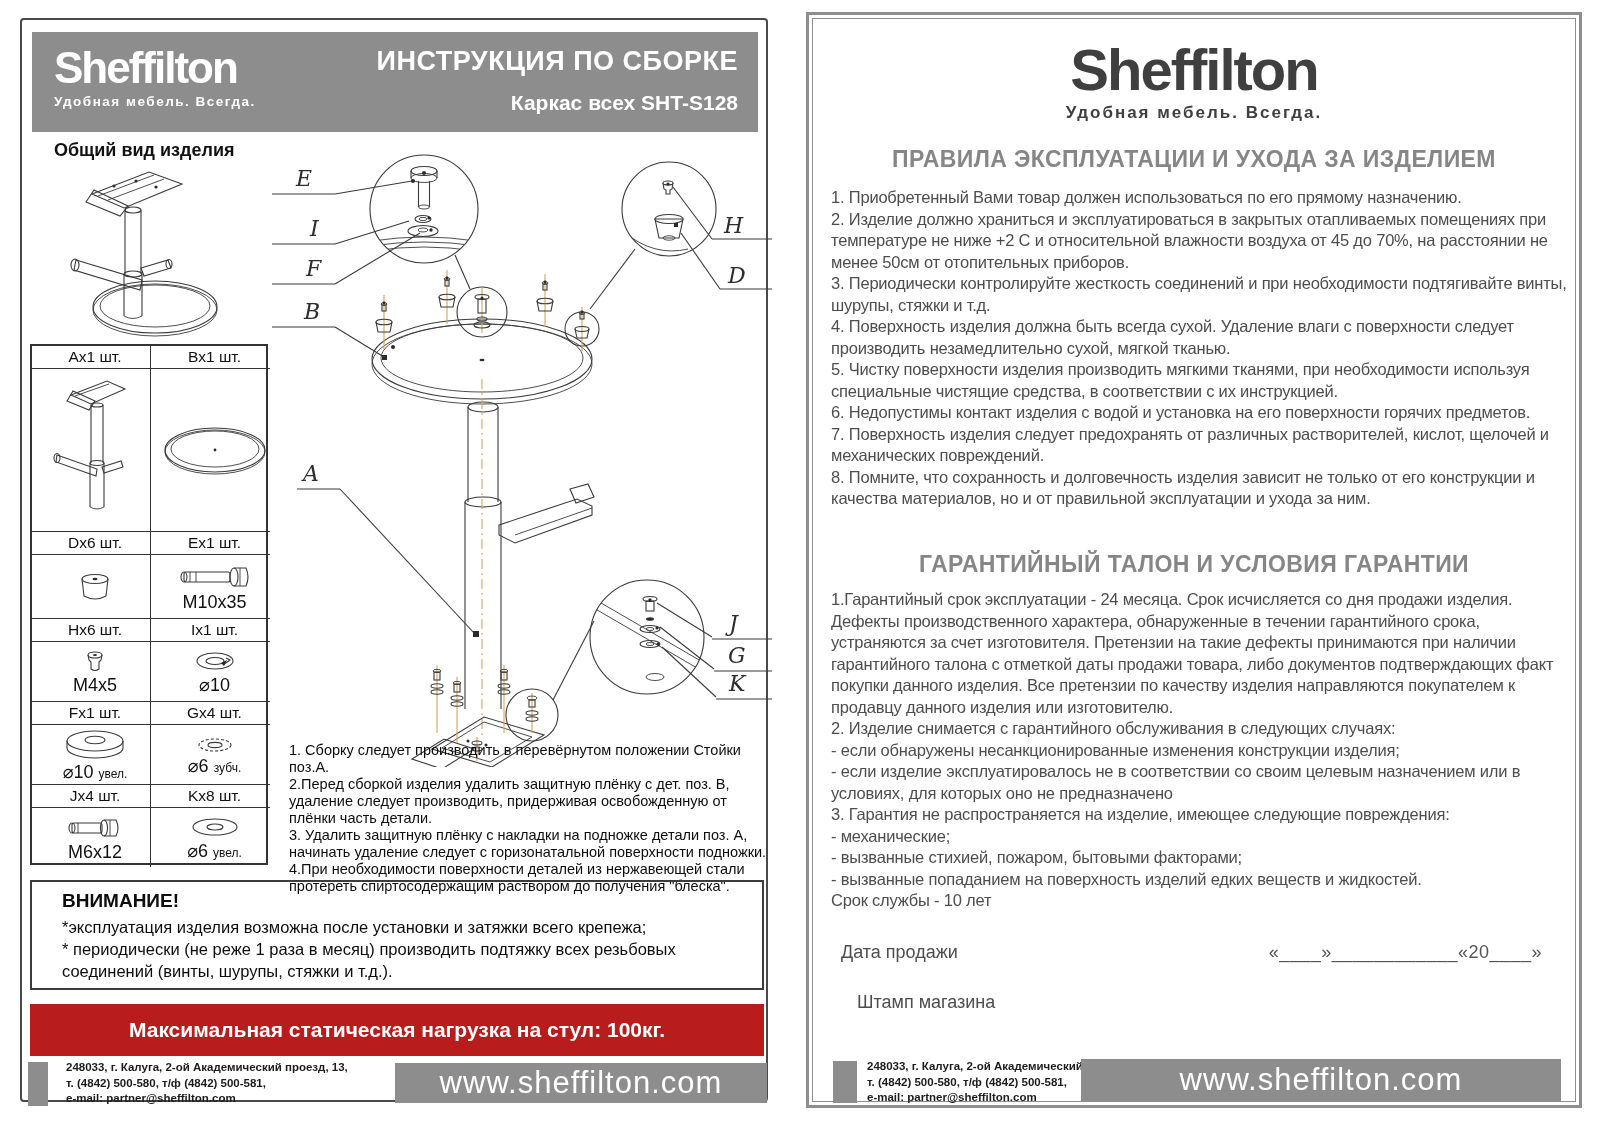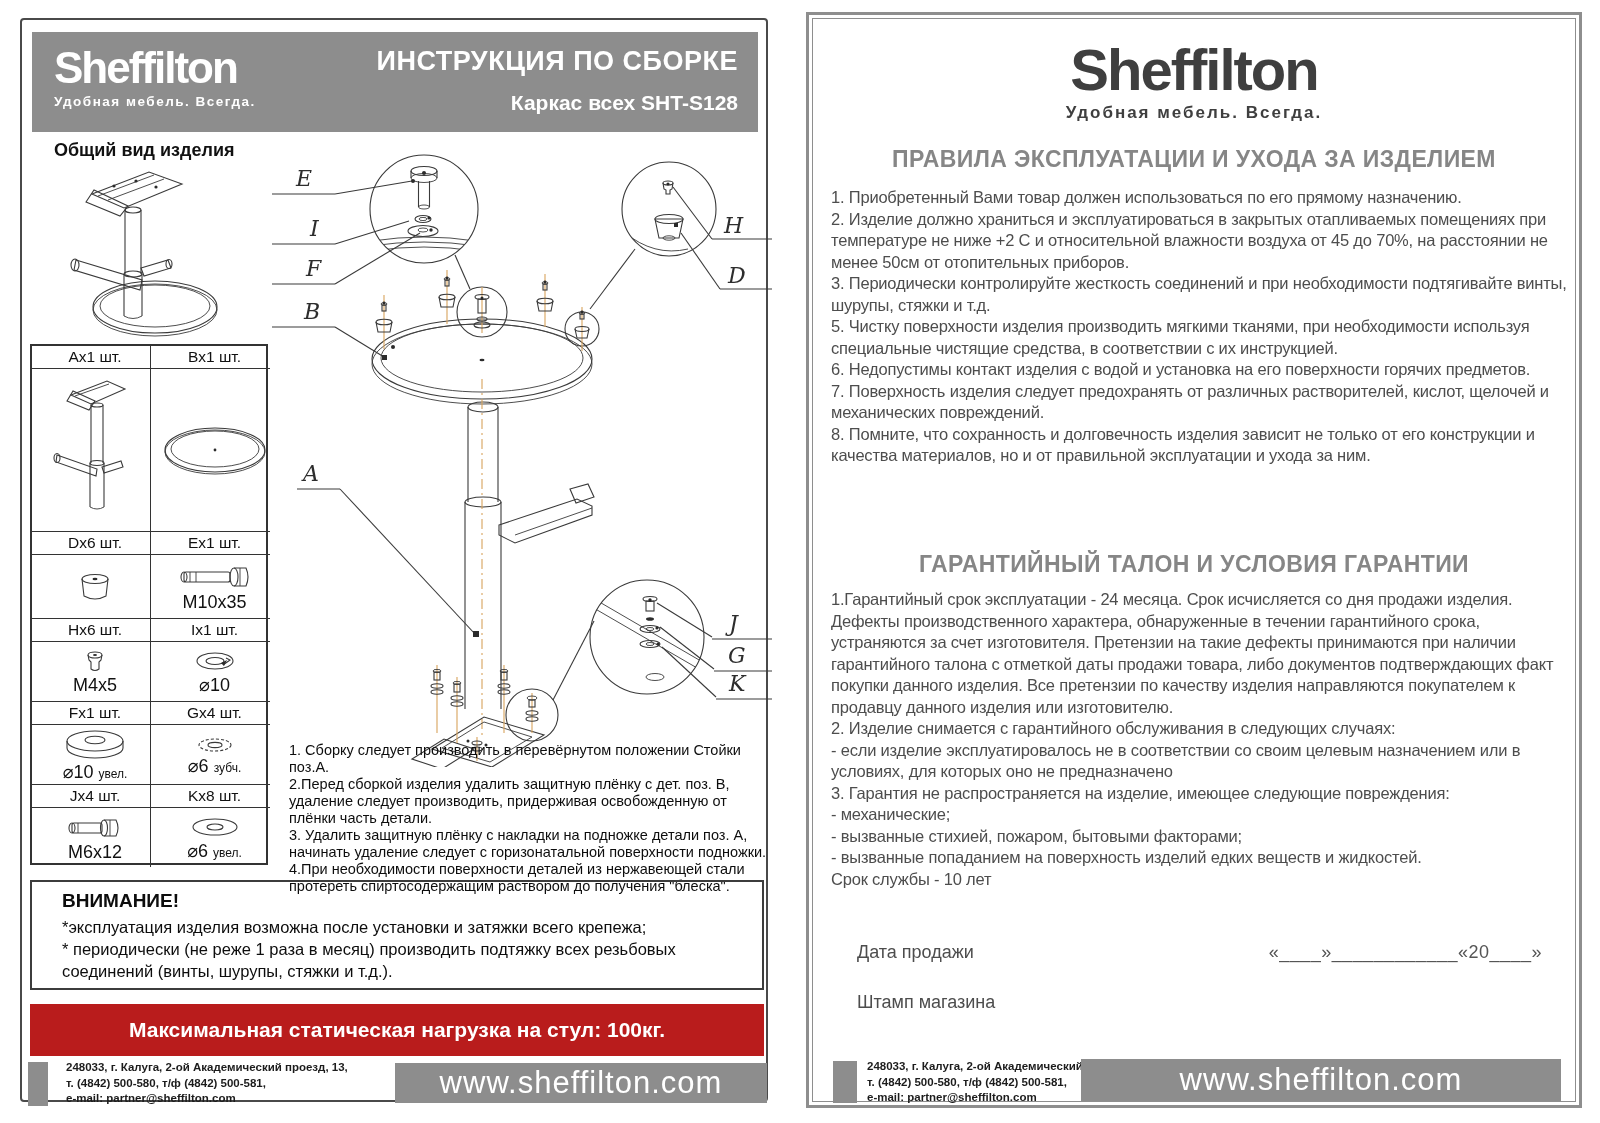--- a/index.html
+++ b/index.html
@@ -77,21 +77,21 @@
   
   .rp-logo { position:absolute; left:0; top:26px; width:100%; text-align:center; color:#3f3f3f; }
   .rp-logo-name { font-size:58px; font-weight:bold; letter-spacing:-2px; line-height:1; }
   .rp-logo-tag { font-size:17px; font-weight:bold; letter-spacing:2px; margin-top:4px; }
   .rp-h { position:absolute; left:0; width:100%; text-align:center; color:#868686; font-size:23px; font-weight:bold; letter-spacing:0.4px; }
   .rp-rules-title { top:131px; }
   .rp-warranty-title { top:536px; }
   .rp-text { position:absolute; left:22px; width:744px; color:#4d4d4d; font-size:16.5px; line-height:21.5px; letter-spacing:-0.2px; }
   .rp-rules { top:172px; }
   .rp-warranty { top:574px; }
-  .rp-sale { position:absolute; left:48px; top:927px; font-size:18px; color:#4d4d4d; }
+  .rp-sale { position:absolute; left:32px; top:927px; font-size:18px; color:#4d4d4d; }
   .rp-sale-blank { position:absolute; right:37px; top:927px; font-size:18px; letter-spacing:0.5px; color:#555; }
   .rp-stamp { position:absolute; left:48px; top:977px; font-size:18px; color:#4d4d4d; }
 
   svg .ln { stroke:#3a3a3a; stroke-width:1.1; fill:none; }
   svg .thin { stroke:#3a3a3a; stroke-width:0.9; fill:none; }
   svg .fill { fill:#2b2b2b; stroke:none; }
   svg .org { stroke:#d8a35c; stroke-width:1.1; fill:none; }
 </style>
 </head>
 <body>
@@ -488,31 +488,33 @@
     <div class="rp-logo-name">Sheffilton</div>
     <div class="rp-logo-tag">Удобная мебель. Всегда.</div>
   </div>
 
   <div class="rp-h rp-rules-title">ПРАВИЛА ЭКСПЛУАТАЦИИ И УХОДА ЗА ИЗДЕЛИЕМ</div>
 
   <div class="rp-text rp-rules">
     <p>1. Приобретенный Вами товар должен использоваться по его прямому назначению.</p>
     <p>2. Изделие должно храниться и эксплуатироваться в закрытых отапливаемых помещениях при температуре не ниже +2 С и относительной влажности воздуха от 45 до 70%, на расстоянии не менее 50см от отопительных приборов.</p>
     <p>3. Периодически контролируйте жесткость соединений и при необходимости подтягивайте винты, шурупы, стяжки и т.д.</p>
+    <p>4. Поверхность изделия должна быть всегда сухой. Удаление влаги с поверхности следует производить незамедлительно сухой, мягкой тканью.</p>
     <p>5. Чистку поверхности изделия производить мягкими тканями, при необходимости используя специальные чистящие средства, в соответствии с их инструкцией.</p>
     <p>6. Недопустимы контакт изделия с водой и установка на его поверхности горячих предметов.</p>
     <p>7. Поверхность изделия следует  предохранять от различных растворителей, кислот, щелочей и механических повреждений.</p>
     <p>8. Помните, что сохранность и долговечность изделия зависит не только от его конструкции и качества материалов, но и от правильной эксплуатации и ухода за ним.</p>
   </div>
 
   <div class="rp-h rp-warranty-title">ГАРАНТИЙНЫЙ ТАЛОН И УСЛОВИЯ ГАРАНТИИ</div>
 
   <div class="rp-text rp-warranty">
     <p>1.Гарантийный срок эксплуатации - 24 месяца. Срок исчисляется со дня продажи изделия. Дефекты производственного характера, обнаруженные в течении гарантийного срока, устраняются за счет изготовителя. Претензии на такие дефекты принимаются при наличии гарантийного талона с отметкой даты продажи товара, либо документов подтверждающих факт покупки данного изделия. Все претензии по качеству изделия направляются покупателем к продавцу данного изделия или изготовителю.</p>
     <p>2. Изделие снимается с гарантийного обслуживания в следующих случаях:</p>
+    <p>- если обнаружены несанкционированные изменения конструкции изделия;</p>
     <p>- если изделие эксплуатировалось не в соответствии со своим целевым назначением или в условиях, для которых оно не предназначено</p>
     <p>3. Гарантия не распространяется на изделие, имеющее следующие повреждения:</p>
     <p>- механические;</p>
     <p>- вызванные стихией, пожаром, бытовыми факторами;</p>
     <p>- вызванные попаданием на поверхность изделий едких веществ и жидкостей.</p>
     <p>Срок службы - 10 лет</p>
   </div>
 
   <div class="rp-sale">Дата продажи</div>
   <div class="rp-sale-blank">«____»____________«20____»</div>

